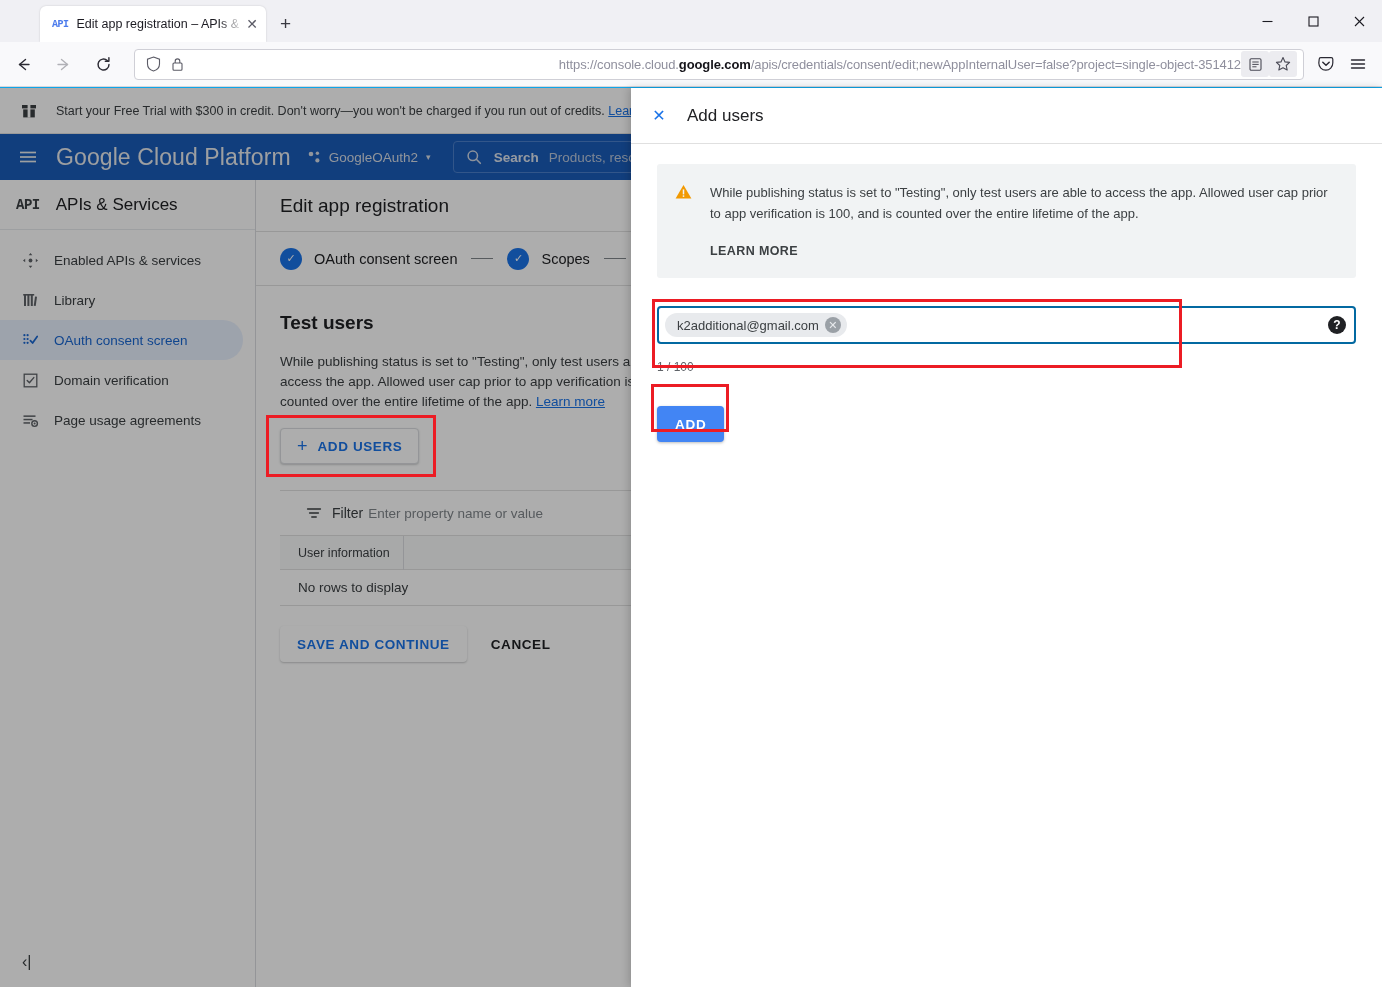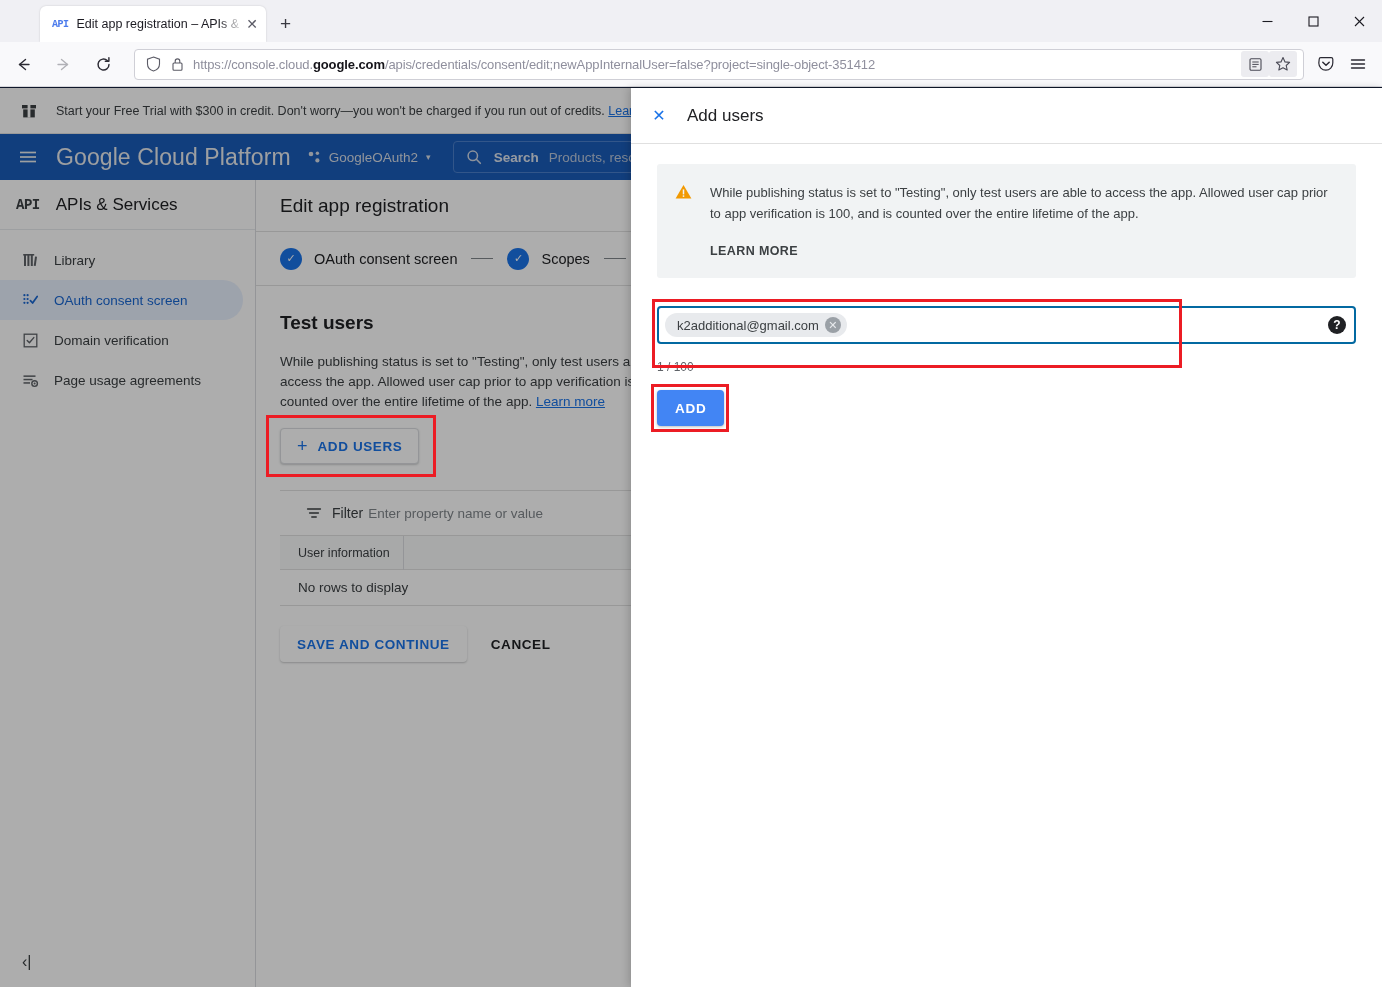--- a/index.html
+++ b/index.html
@@ -2,21 +2,21 @@
 <html><head>
 <meta charset="utf-8">
 <style>
   * { box-sizing: border-box; margin: 0; padding: 0; }
   html, body {
     width: 1382px; height: 987px;
     font-family: "Liberation Sans", sans-serif;
     overflow: hidden;
     background: #ffffff;
   }
-  #root { position: relative; width: 1382px; height: 941px; background: #0f172a; }
+  #root { position: relative; width: 1382px; height: 941px; background: #0ea5e9; }
 
   
   .browser-tabstrip {
     position: absolute; left: 0; top: 0; width: 1382px; height: 42px;
     background: #f0f0f4;
     display: flex; align-items: flex-end;
   }
   .tab {
     margin-left: 40px; margin-bottom: 0;
     width: 226px; height: 36px;
@@ -52,21 +52,21 @@
     position: absolute; left: 0; top: 42px; width: 1382px; height: 45px;
     background: #f9f9fb; display: flex; align-items: center;
     border-bottom: 1px solid #d7d7db;
   }
   .navbtn { width: 34px; height: 30px; display: flex; align-items: center; justify-content: center;
             margin-left: 6px; border-radius: 4px; cursor: pointer; color: #2b2a33; }
   .navbtn.disabled { color: #b1b1b6; }
   .urlbar {
     flex: 1 1 auto; height: 31px; margin: 0 6px 0 14px;
     background: #ffffff; border: 1px solid #cfcfd6; border-radius: 4px;
-    display: flex; align-items: center; padding: 0 6px;
+    display: flex; align-items: center; padding: 0 6px; text-align: right;
   }
   .url-icon { width: 24px; display: flex; align-items: center; justify-content: center;
               color: #5b5b66; flex: 0 0 auto; }
   .url-text {
     flex: 1 1 auto; font-size: 13px; color: #8f8f9d; white-space: nowrap;
     overflow: hidden; padding-left: 4px; letter-spacing: -0.1px;
   }
   .url-text b { color: #15141a; font-weight: 600; }
   .url-btn { width: 28px; height: 26px; display:flex; align-items:center; justify-content:center;
              color: #4a4a55; cursor: pointer; border-radius: 3px; }
@@ -244,20 +244,21 @@
     font-size: 12px; font-weight: bold; cursor:pointer; flex: 0 0 auto;
   }
   .counter { font-size: 12px; color: #5f6368; margin-top: 16px; }
 
   .addbtn-wrap { position: relative; display:inline-block; margin-top: 16px; }
   .btn-add {
     height: 36px; background:#4285f4; border-radius: 4px; border:none;
     display:flex; align-items:center; padding: 0 18px; cursor:pointer;
     color:#fff; font-size: 13.5px; font-weight: bold; letter-spacing:.7px;
     box-shadow: 0 1px 3px rgba(60,64,67,.35);
+    margin-top: 16px;
   }
 </style>
 </head>
 <body>
 
 <div id="root">
 
   <div class="browser-tabstrip">
     <div class="tab">
       <span class="tab-favicon">API</span>
@@ -398,20 +399,32 @@
       </div>
     </div>
 
     <div class="sidebar">
       <div class="sb-head">
         <span class="sb-api">API</span>
         <span class="sb-title">APIs &amp; Services</span>
       </div>
       <div class="sb-list">
 
+        <div class="sb-item">
+          <span class="sb-icon">
+            <svg width="17" height="17" viewBox="0 0 17 17" fill="currentColor">
+                <path d="M8.5 1 L10.3 3.2 H6.7z"></path>
+                <path d="M8.5 16 L6.7 13.8 H10.3z"></path>
+                <path d="M1 8.5 L3.2 6.7 V10.3z"></path>
+                <path d="M16 8.5 L13.8 10.3 V6.7z"></path>
+                <circle cx="8.5" cy="8.5" r="1.9"></circle>
+              </svg>
+          </span>
+          <span class="sb-label">Enabled APIs &amp; services</span>
+        </div>
 
         <div class="sb-item">
           <span class="sb-icon">
             <svg width="17" height="17" viewBox="0 0 17 17" fill="currentColor">
                 <rect x="2" y="3" width="2" height="11"></rect>
                 <rect x="5.4" y="3" width="2" height="11"></rect>
                 <rect x="8.8" y="3" width="2" height="11"></rect>
                 <rect x="1.2" y="2" width="11" height="1.6"></rect>
                 <rect x="12.4" y="4.5" width="2" height="9.5" transform="rotate(8 13.4 9)"></rect>
               </svg>

